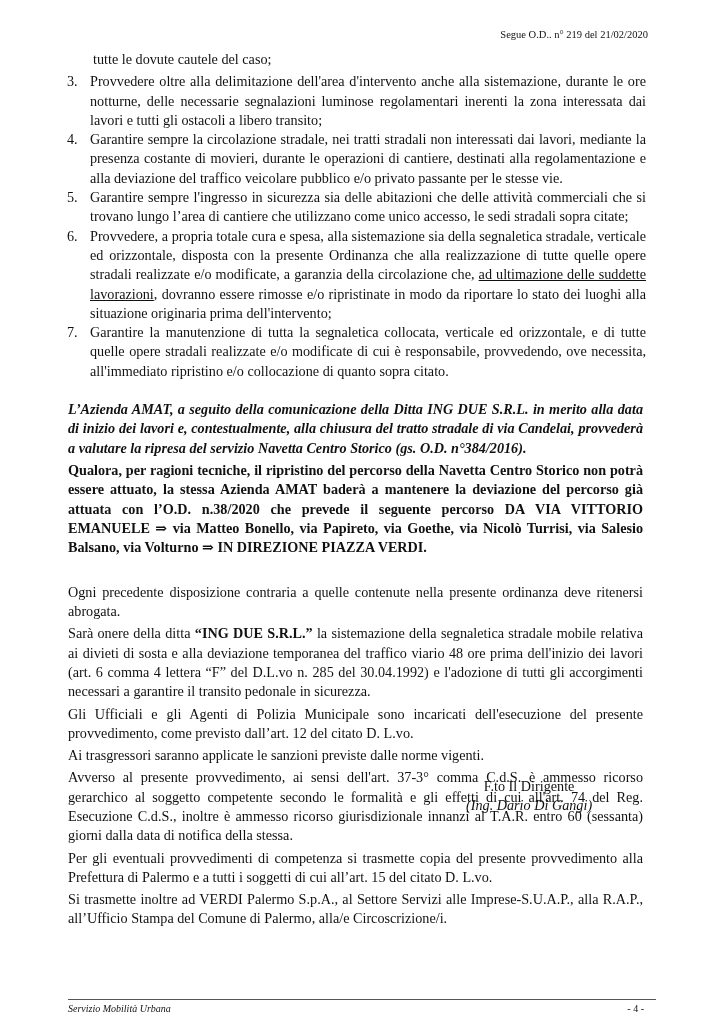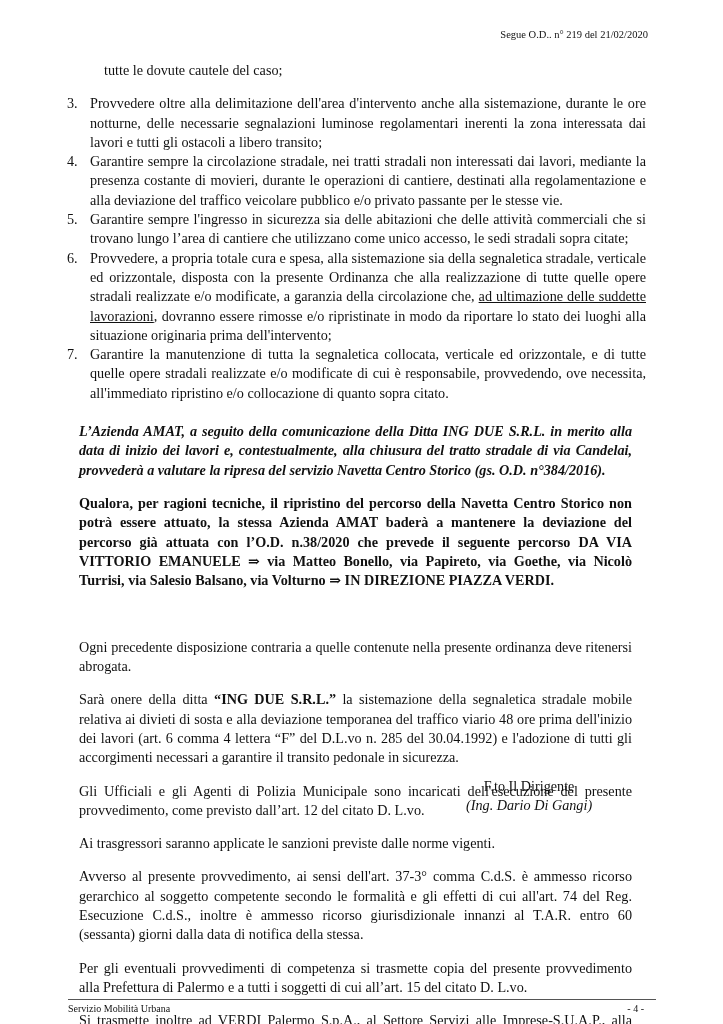--- a/index.html
+++ b/index.html
@@ -1,32 +1,32 @@
 <!DOCTYPE html>
 <html><head>
 <meta charset="utf-8">
 <style>
   html, body { margin: 0; padding: 0; background: #ffffff; }
   body { width: 723px; height: 1024px; position: relative; overflow: hidden;
          font-family: "Liberation Serif", "DejaVu Serif", serif; color: #111; }
   .page-header { position: absolute; top: 29px; right: 75px; font-size: 10.5px; }
   .body-text { position: absolute; left: 65px; width: 581px; top: 47px;
                font-size: 14.2px; line-height: 19.3px; text-align: justify; }
-  .body-text p { margin: 14px; }
+  .body-text p { margin: 3px; }
   ol.items { margin: 0; padding: 0; list-style: none; }
   ol.items li { position: relative; padding-left: 25px; }
   ol.items li .num { position: absolute; left: 2px; top: 0; }
   .cont { padding-left: 25px; }
   .bold-block { font-weight: bold; margin-top: 19px !important; font-style: italic; }
   .gap { height: 19.3px; }
   .u { text-decoration: underline; }
   .sig { position: absolute; left: 466px; top: 777px; font-size: 14.2px; line-height: 19.3px; text-align: center; }
   .sig .name { font-style: italic; }
   .footer-line { position: absolute; left: 68px; width: 588px; top: 999px; border-top: 1px solid #555; }
-  .footer-left { position: absolute; left: 68px; top: 1003px; font-size: 10px; }
+  .footer-left { position: absolute; left: 68px; top: 1003px; font-size: 10px; font-style: italic; }
   .footer-right { position: absolute; right: 79px; top: 1003px; font-size: 10px; }
   .blank { display: inline-block; width: 94px; border-bottom: 1px solid #111; height: 12px; vertical-align: baseline; }
 </style>
 </head>
 <body>
 
 <div class="page-header">Segue O.D.. n° 219 del 21/02/2020</div>
 
 <div class="body-text">
   <p class="cont">tutte le dovute cautele del caso;</p>

